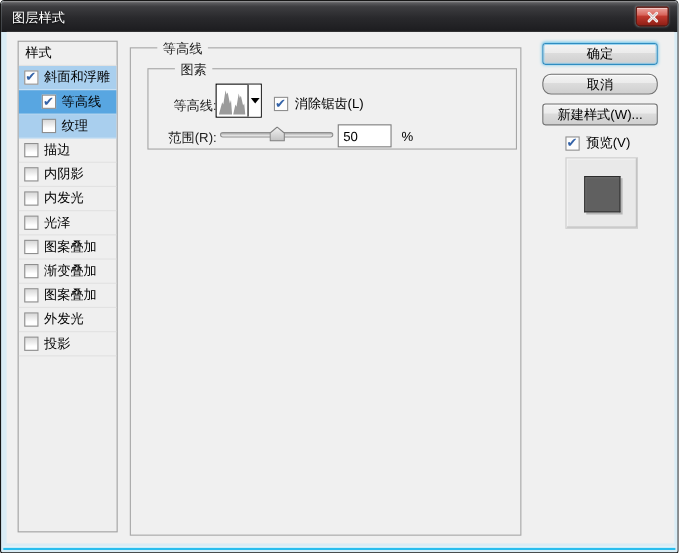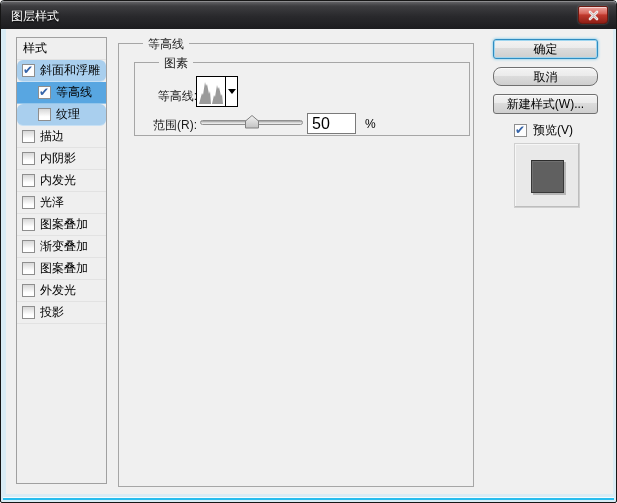--- a/index.html
+++ b/index.html
@@ -58,21 +58,21 @@
   .list-row{
     position:relative; height:22px; line-height:21px;
     border-bottom:1px solid #e2e2e2;
     display:flex; align-items:center; white-space:nowrap;
   }
   .list-header{ padding-left:6px; }
   .list-row .cb{ margin-left:5px; }
   .list-row.indent .cb{ margin-left:21px; }
   .list-row .row-label{ margin-left:5px; }
   .list-row.plain .row-label{ margin-left:5px; }
-  .hl-light{ background:#a9cfee; border-bottom-color:rgba(255,255,255,.35);border-radius:6px; }
+  .hl-light{ background:#a9cfee; border-bottom-color:rgba(255,255,255,.35); }
   .hl-sel{ background:#58a6e1; border-bottom-color:rgba(255,255,255,.35); }
 
   
   .cb{
     position:relative; width:13px; height:13px; flex:0 0 13px;
     background:linear-gradient(180deg,#d7d7d7 0%,#ffffff 70%);
     border:1px solid #8e8e8e;
   }
   .cb.checked{ background:#fdfdfd; }
   .cb.checked::after{
@@ -112,21 +112,21 @@
   
   .slider-track{
     position:absolute; left:65px; top:57px; width:103px; height:5px;
     border:1px solid #8f8f8f; border-radius:3px;
     background:linear-gradient(180deg,#9c9c9c,#d9d9d9 55%,#f1f1f1);
   }
   .slider-thumb{ position:absolute; top:52px; width:14px; height:14px; }
 
   .value-input{
     position:absolute; left:172px; top:50px; width:49px; height:21px;
-    border:1px solid #7a7a7a; background:#fff; font-size:16px; padding:0 4px;
+    border:1px solid #7a7a7a; background:#fff; font-size:12px; padding:0 4px;
     font-family:"Liberation Sans","DejaVu Sans",sans-serif;
   }
   .unit-label{ position:absolute; left:230px; top:54px; }
 
   
   .btn{
     position:absolute; left:487px; width:105px; height:20px;
     font-size:12px; text-align:center; line-height:18px;
     border:1px solid #707070; border-radius:3px; color:#000;
     background:linear-gradient(180deg,#f3f3f3 0%,#ebebeb 45%,#dcdcdc 46%,#cfcfcf 100%);
@@ -240,20 +240,24 @@
               <rect x="0" y="0" width="28" height="29" fill="#ffffff"></rect>
               <path d="M2 27 L5 16 L6 18 L8 5 L9 9 L10 7 L12 17 L13 14 L14 27 Z" fill="#9b9b9b"></path>
               <path d="M15 27 L17 18 L18 20 L20 8 L21 12 L22 10 L24 19 L25 17 L26 27 Z" fill="#9b9b9b"></path>
             </svg>
           </span>
           <span class="picker-arrow">
             <span class="tri"></span>
           </span>
         </div>
 
+        <label class="cb-field aa-field">
+          <span id="aa-cb" class="cb checked"></span>
+          <span>消除锯齿(L)</span>
+        </label>
 
         <span class="field-label" style="top:54px;">范围(R):</span>
 
         <div class="slider-track"></div>
         <span id="range-thumb" class="slider-thumb" style="left: 109.5px;">
           <svg width="14" height="14" viewBox="0 0 14 14">
             <defs>
               <linearGradient id="thg" x1="0" y1="0" x2="0" y2="1">
                 <stop offset="0" stop-color="#f2f2f2"></stop>
                 <stop offset="1" stop-color="#c2c2c2"></stop>

